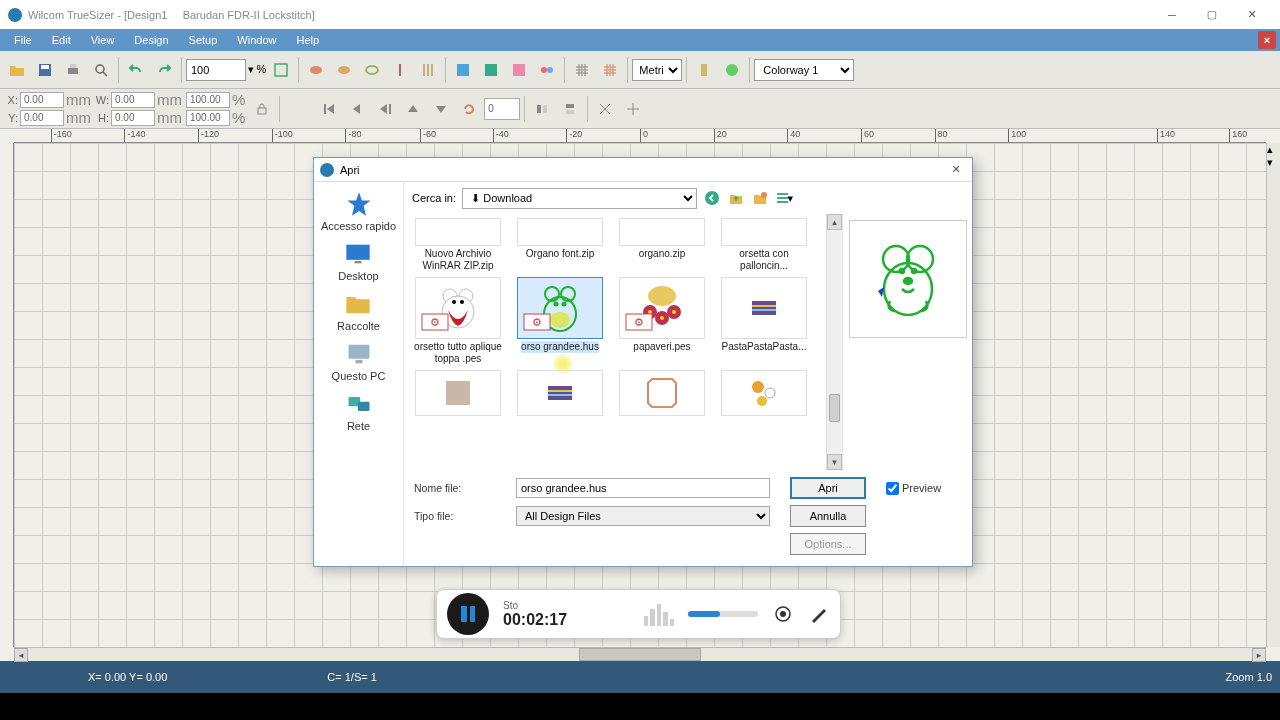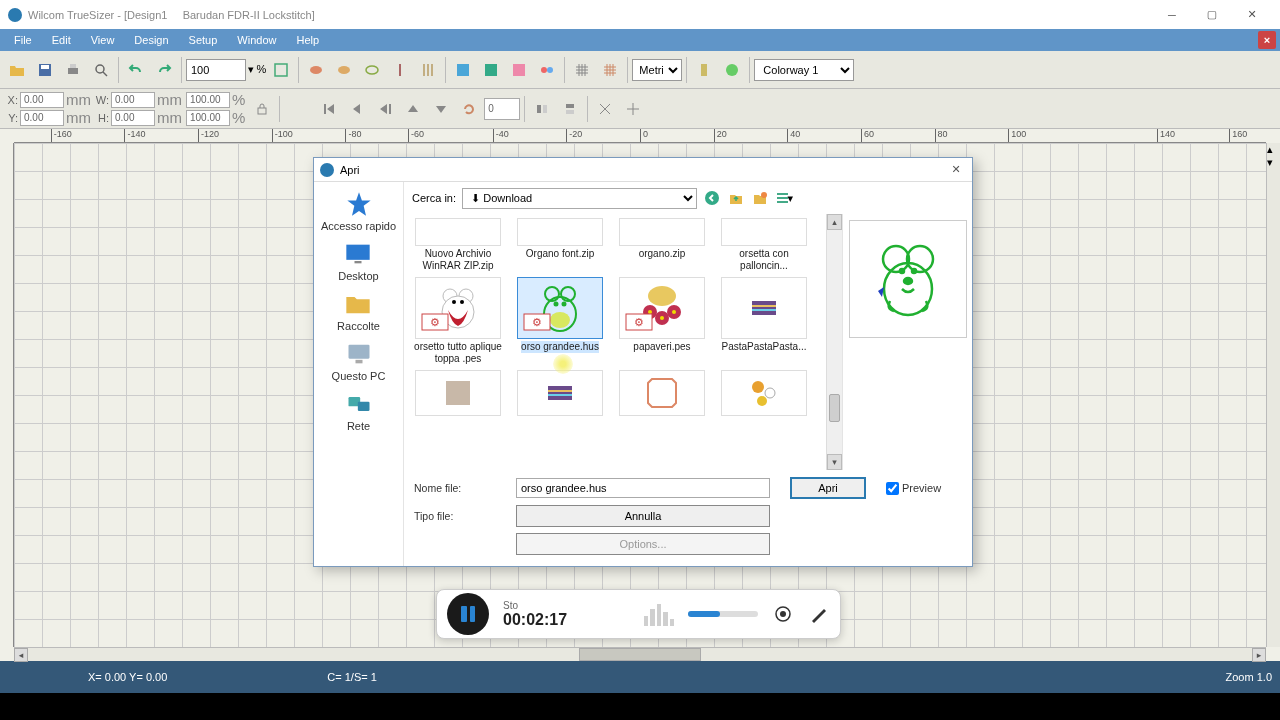--- a/index.html
+++ b/index.html
@@ -334,21 +334,21 @@
       </div>
   </div>
 
   <div class="canvas-area">
     <div class="ruler-h" id="ruler-h">
         <div class="rtick" style="left: 36.8235px;">-160</div>
         <div class="rtick" style="left: 110.471px;">-140</div>
         <div class="rtick" style="left: 184.118px;">-120</div>
         <div class="rtick" style="left: 257.765px;">-100</div>
         <div class="rtick" style="left: 331.412px;">-80</div>
-        <div class="rtick" style="left: 394px;">-60</div>
+        <div class="rtick" style="left: 406px;">-60</div>
         <div class="rtick" style="left: 478.706px;">-40</div>
         <div class="rtick" style="left: 552.353px;">-20</div>
         <div class="rtick" style="left: 626px;">0</div>
         <div class="rtick" style="left: 699.647px;">20</div>
         <div class="rtick" style="left: 773.294px;">40</div>
         <div class="rtick" style="left: 846.941px;">60</div>
         <div class="rtick" style="left: 920.588px;">80</div>
         <div class="rtick" style="left: 994.235px;">100</div>
         <div class="rtick" style="left: 1067.88px; margin-top: 36px;">120</div>
         <div class="rtick" style="left: 1143px; text-align: right;">140</div>
@@ -599,20 +599,21 @@
         <div class="dlg-bottom">
           <label>Nome file:</label>
           <input type="text" value="orso grandee.hus" style="">
           <button class="dlg-btn primary">Apri</button>
           <label class="chk">
               <input type="checkbox" checked="" style=""> 
               <span>Preview</span>
             </label>
 
           <label>Tipo file:</label>
+          <select><option>All Design Files</option></select>
           <button class="dlg-btn">Annulla</button>
           <div></div>
 
           <div></div>
             <div></div>
           <button class="dlg-btn disabled">Options...</button>
           <div></div>
         </div>
       </div>
     </div>

